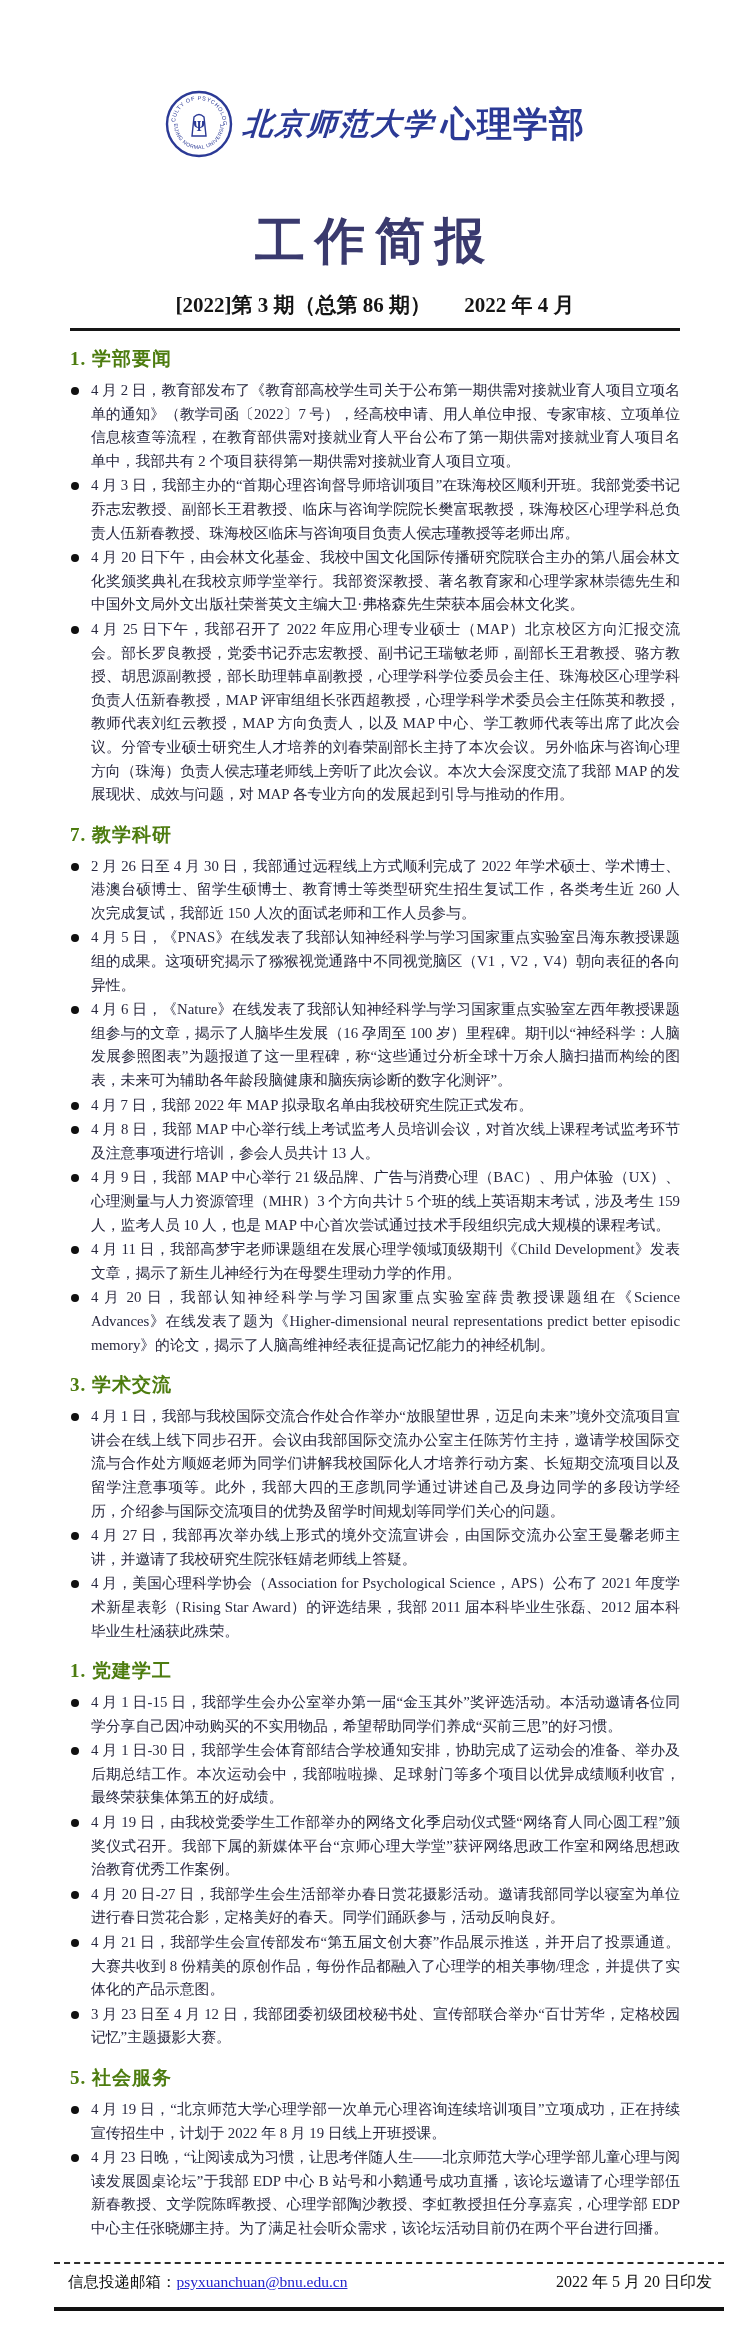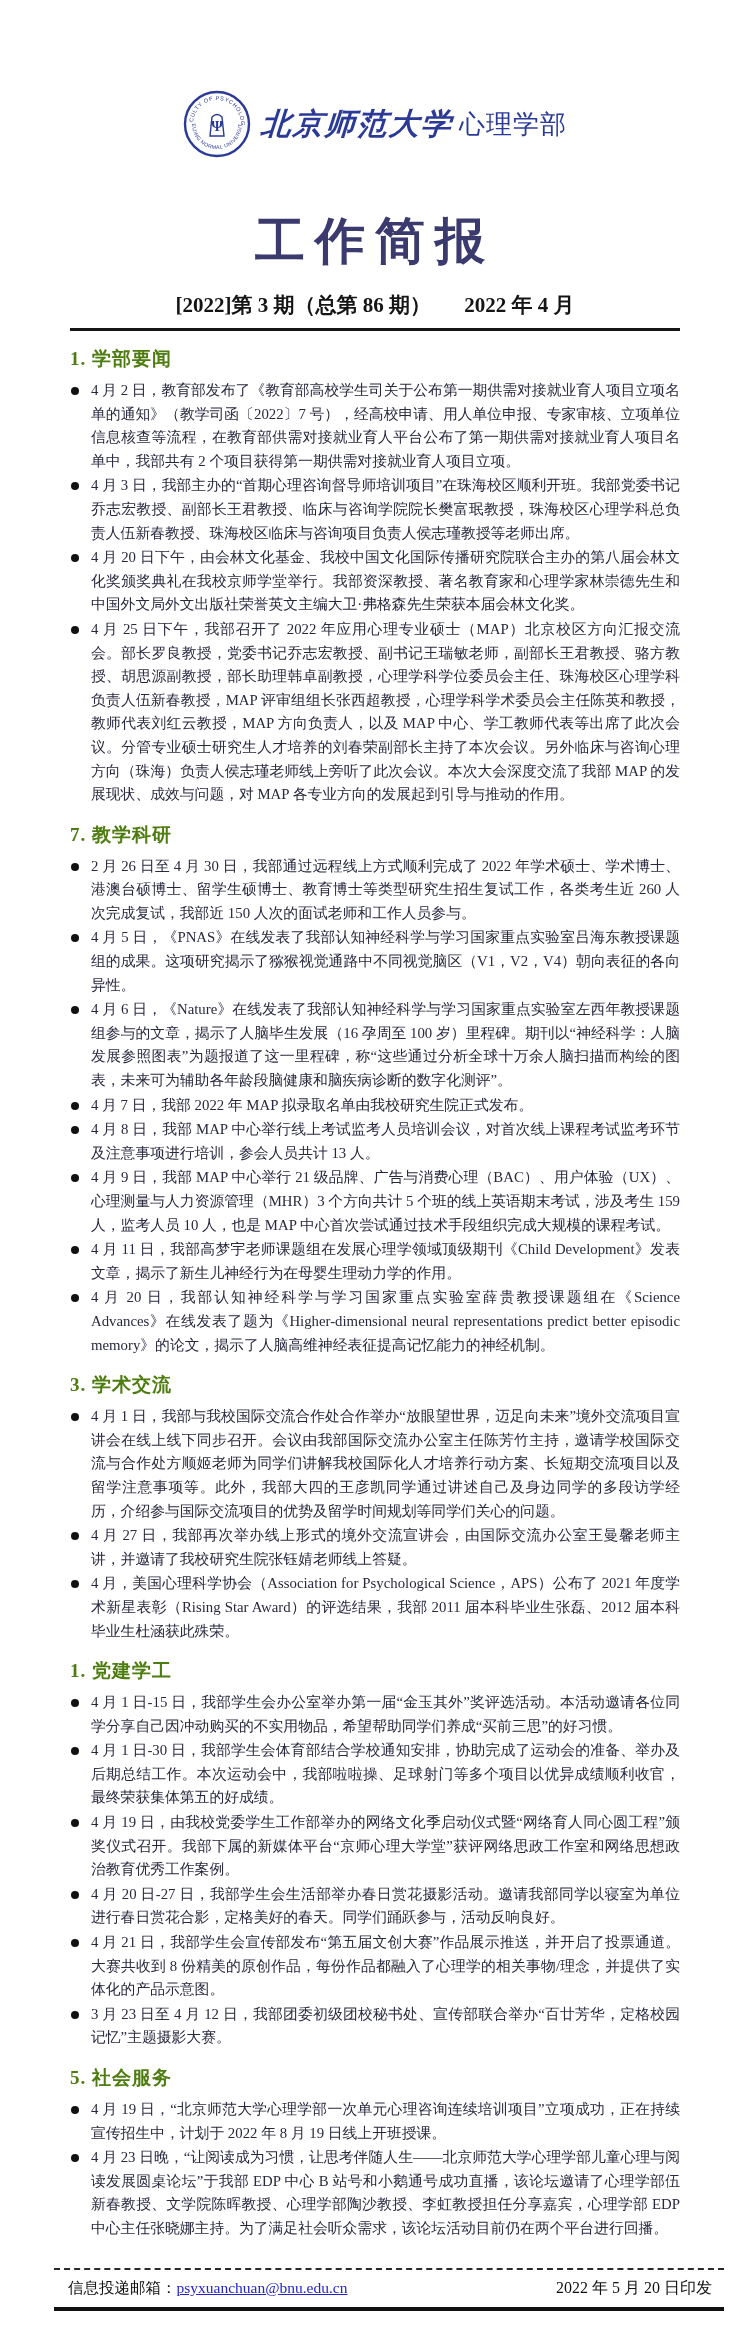--- a/index.html
+++ b/index.html
@@ -29,22 +29,22 @@
   .brand-text { display: flex; align-items: center; white-space: nowrap; }
   .brand-calligraphy {
     font-size: 30px;
     font-weight: bold;
     font-style: italic;
     color: #2b3a96;
     letter-spacing: 2px;
     transform: skewX(-4deg);
   }
   .brand-name {
-    font-size: 26px;
-    font-weight: normal;
+    font-size: 35px;
+    font-weight: bold;
     color: #2b3a96;
     letter-spacing: 1px;
     margin-left: 6px;
     font-family: "Liberation Sans", "DejaVu Sans", sans-serif;
   }
 
   
   .doc-title {
     margin-top: 50px;
     text-align: center;
@@ -103,21 +103,21 @@
     bottom: 16px;
   }
   .footer-dashed {
     border: none;
     border-top: 2px dashed #2a2a2a;
   }
   .footer-row {
     display: flex;
     justify-content: space-between;
     align-items: baseline;
-    padding: 8px 12px 8px 14px;
+    padding: 8px 12px 14px 14px;
     font-size: 15.5px;
     color: #111111;
   }
   .footer-email { color: #2424cc; text-decoration: underline; }
   .footer-date { font-size: 16px; color: #111111; }
   .footer-thick {
     border: none;
     border-top: 4px solid #111111;
   }
 </style>

